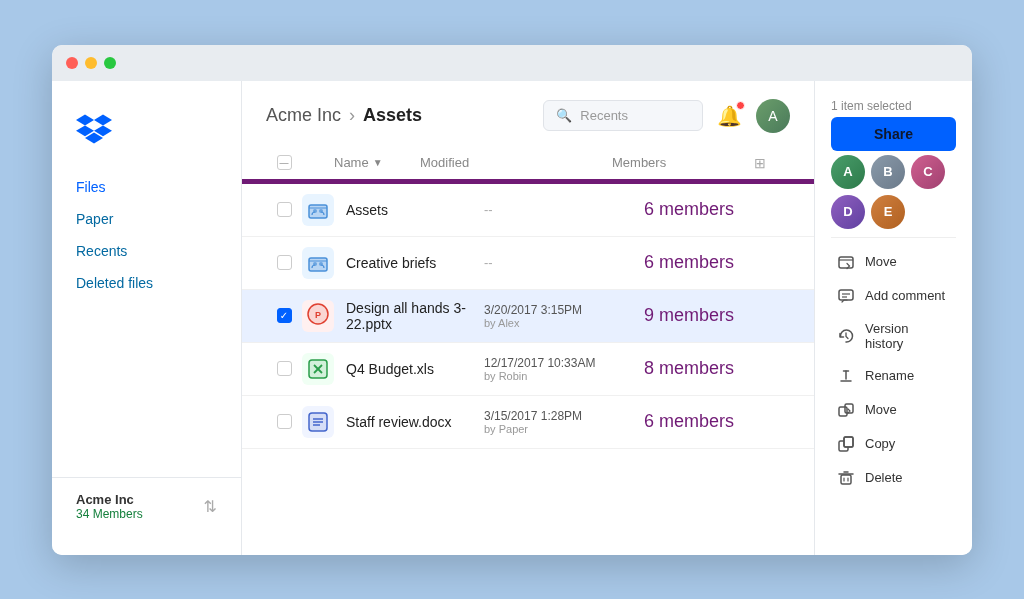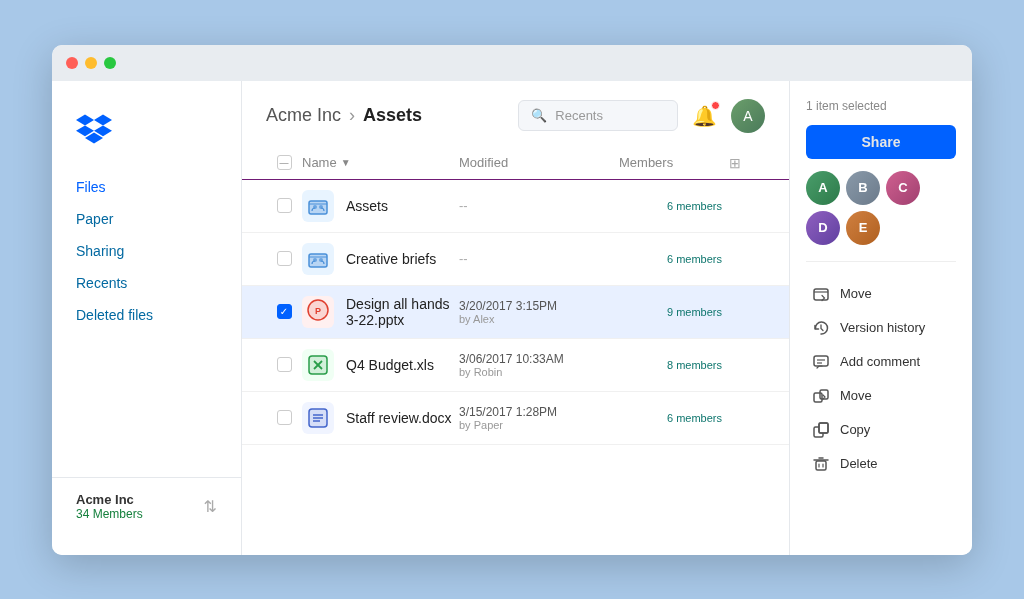--- a/index.html
+++ b/index.html
@@ -147,22 +147,23 @@
     
     .file-table {
       flex: 1;
       overflow-y: auto;
       margin-top: 14px;
     }
     .table-header {
       display: grid;
       grid-template-columns: 36px 1fr 160px 110px 36px;
       padding: 8px 24px;
-      border-bottom: 1px solid #701a75;
-      align-items: center;
+      border-bottom: 5px solid #701a75;
+      align-items: center;
+      gap: 32px;
     }
     .th {
       font-size: 13px;
       color: #888;
       font-weight: 500;
     }
     .th-name { display: flex; align-items: center; gap: 4px; cursor: pointer; }
     .checkbox-area { display: flex; align-items: center; justify-content: center; }
     .checkbox {
       width: 15px; height: 15px;
@@ -205,37 +206,37 @@
       font-size: 14px;
       flex-shrink: 0;
     }
     .icon-folder-team { background: #e8f4ff; }
     .icon-pptx { background: #fff0f0; }
     .icon-xls { background: #f0fff4; }
     .icon-docx { background: #f0f4ff; }
     .file-name { font-size: 14px; color: #222; font-weight: 400; }
     .file-modified { font-size: 12px; color: #555; }
     .file-modified-by { font-size: 11px; color: #999; }
-    .file-members { font-size: 11px; color: #0f766e; margin-left: 48px; }
+    .file-members { font-size: 18px; color: #701a75; }
     .modified-dash { font-size: 13px; color: #aaa; }
     
     .right-panel {
-      width: 183px;
+      width: 158px;
       background: #ffffff;
       border-left: 1px solid #e5e8ec;
       padding: 18px 16px;
       flex-shrink: 0;
       display: flex;
       flex-direction: column;
-      gap: 12px;
+      gap: 4px;
     }
     .selected-info { font-size: 12px; color: #888; }
     .share-btn {
       background: #0061ff;
-      color: #e5e5e5;
+      color: #0f172a;
       border: none;
       border-radius: 6px;
       padding: 9px 0;
       font-size: 14px;
       font-weight: 600;
       cursor: pointer;
       width: 100%;
       text-align: center;
     }
     .member-avatars {
@@ -316,23 +317,20 @@
           <polygon points="20,22 30,16 40,22 30,28" fill="#0061ff"></polygon>
           <polygon points="10,30 20,24 30,30 20,36" fill="#0061ff"></polygon>
         </svg>
       </div>
 
       <div class="nav-item active">
         <span>Files</span>
       </div>
       <div class="nav-item">
         <span>Paper</span>
-      </div>
-      <div class="nav-item">
-        <span>Sharing</span>
       </div>
       <div class="nav-item">
         <span>Recents</span>
       </div>
       <div class="nav-item">
         <span>Deleted files</span>
       </div>
 
       <div class="sidebar-bottom">
         <div class="sidebar-bottom-info">
@@ -462,21 +460,21 @@
               <svg width="22" height="22" viewBox="0 0 22 22" xmlns="http://www.w3.org/2000/svg">
                 <rect x="2" y="2" width="18" height="18" rx="3" fill="#2a9d4a" opacity="0.15"></rect>
                 <rect x="2" y="2" width="18" height="18" rx="3" stroke="#2a9d4a" stroke-width="1.5" fill="none"></rect>
                 <line x1="7" y1="7" x2="15" y2="15" stroke="#2a9d4a" stroke-width="1.8"></line>
                 <line x1="15" y1="7" x2="7" y2="15" stroke="#2a9d4a" stroke-width="1.8"></line>
               </svg>
             </div>
             <span class="file-name">Q4 Budget.xls</span>
           </div>
           <div>
-            <div class="file-modified">3/06/2017 10:33AM</div>
+            <div class="file-modified">12/17/2017 10:33AM</div>
             <div class="file-modified-by">by Robin</div>
           </div>
           <div class="file-members">8 members</div>
           <div></div>
         </div>
 
         <div class="table-row">
           <div class="checkbox-area">
             <div class="checkbox"></div>
           </div>
@@ -526,40 +524,50 @@
               <path d="M1 6h14" stroke="#555" stroke-width="1.2"></path>
               <path d="M9 9.5L11.5 12L9 14.5" stroke="#555" stroke-width="1.2" stroke-linecap="round"></path>
             </svg>
           </span>
           <span>Move</span>
         </div>
 
         <div class="context-item">
           <span class="context-icon">
             <svg width="16" height="16" viewBox="0 0 16 16" fill="none" xmlns="http://www.w3.org/2000/svg">
-              <path d="M8 14A6 6 0 1 0 2.5 8.5" stroke="#555" stroke-width="1.5" stroke-linecap="round"></path>
-              <path d="M2 5.5V9H5.5" stroke="#555" stroke-width="1.5" stroke-linecap="round" stroke-linejoin="round"></path>
-              <path d="M8 5v3.5l2 2" stroke="#555" stroke-width="1.3" stroke-linecap="round"></path>
-            </svg>
-          </span>
-          <span>Version history</span>
-        </div>
-
-        <div class="context-item">
-          <span class="context-icon">
-            <svg width="16" height="16" viewBox="0 0 16 16" fill="none" xmlns="http://www.w3.org/2000/svg">
               <rect x="1" y="2" width="14" height="10" rx="2" stroke="#555" stroke-width="1.5"></rect>
               <path d="M4 14l2-2h3" stroke="#555" stroke-width="1.2" stroke-linecap="round"></path>
               <line x1="4" y1="6" x2="12" y2="6" stroke="#555" stroke-width="1.2"></line>
               <line x1="4" y1="9" x2="9" y2="9" stroke="#555" stroke-width="1.2"></line>
             </svg>
           </span>
           <span>Add comment</span>
         </div>
 
+        <div class="context-item">
+          <span class="context-icon">
+            <svg width="16" height="16" viewBox="0 0 16 16" fill="none" xmlns="http://www.w3.org/2000/svg">
+              <path d="M8 14A6 6 0 1 0 2.5 8.5" stroke="#555" stroke-width="1.5" stroke-linecap="round"></path>
+              <path d="M2 5.5V9H5.5" stroke="#555" stroke-width="1.5" stroke-linecap="round" stroke-linejoin="round"></path>
+              <path d="M8 5v3.5l2 2" stroke="#555" stroke-width="1.3" stroke-linecap="round"></path>
+            </svg>
+          </span>
+          <span>Version history</span>
+        </div>
+
+        <div class="context-item">
+          <span class="context-icon">
+            <svg width="16" height="16" viewBox="0 0 16 16" fill="none" xmlns="http://www.w3.org/2000/svg">
+              <line x1="3" y1="13" x2="13" y2="13" stroke="#555" stroke-width="1.5" stroke-linecap="round"></line>
+              <line x1="8" y1="3" x2="8" y2="11" stroke="#555" stroke-width="1.5" stroke-linecap="round"></line>
+              <path d="M5.5 3h5" stroke="#555" stroke-width="1.5" stroke-linecap="round"></path>
+            </svg>
+          </span>
+          <span>Rename</span>
+        </div>
 
         <div class="context-item">
           <span class="context-icon">
             <svg width="16" height="16" viewBox="0 0 16 16" fill="none" xmlns="http://www.w3.org/2000/svg">
               <rect x="1" y="5" width="8" height="9" rx="1.5" stroke="#555" stroke-width="1.5"></rect>
               <rect x="7" y="2" width="8" height="9" rx="1.5" stroke="#555" stroke-width="1.5"></rect>
               <path d="M10 7l2 2-2 2" stroke="#555" stroke-width="1.2" stroke-linecap="round"></path>
             </svg>
           </span>
           <span>Move</span>

